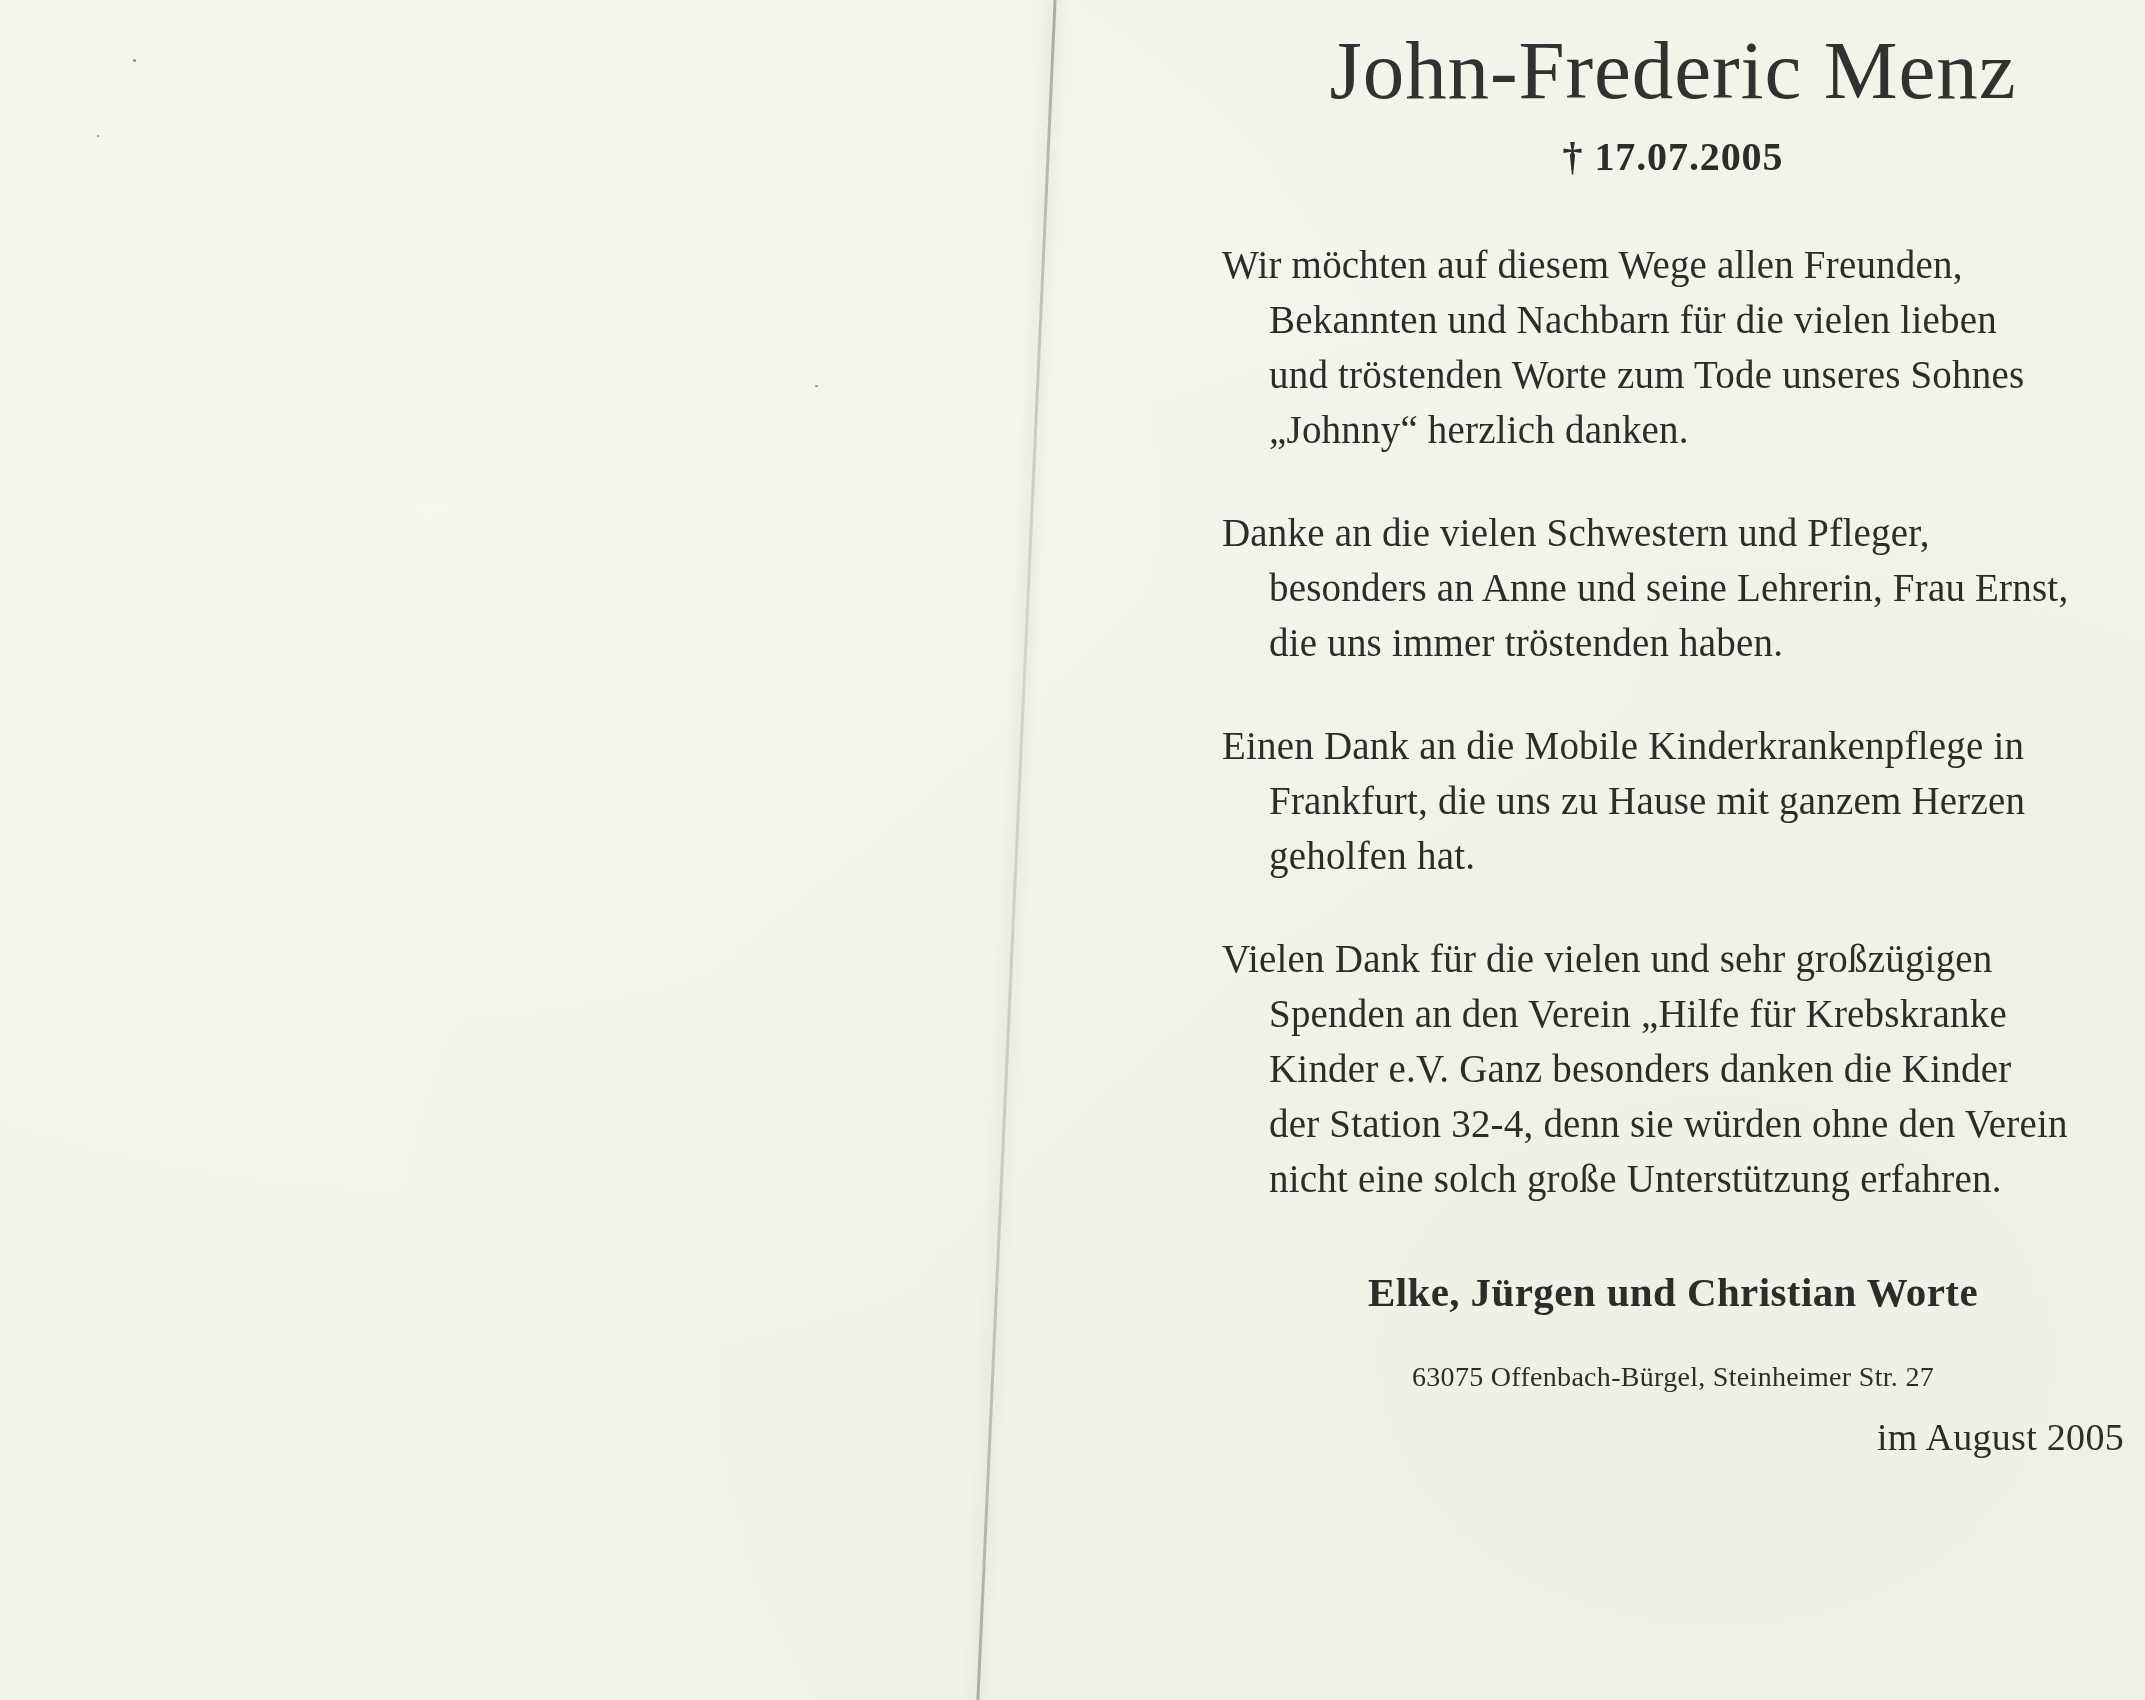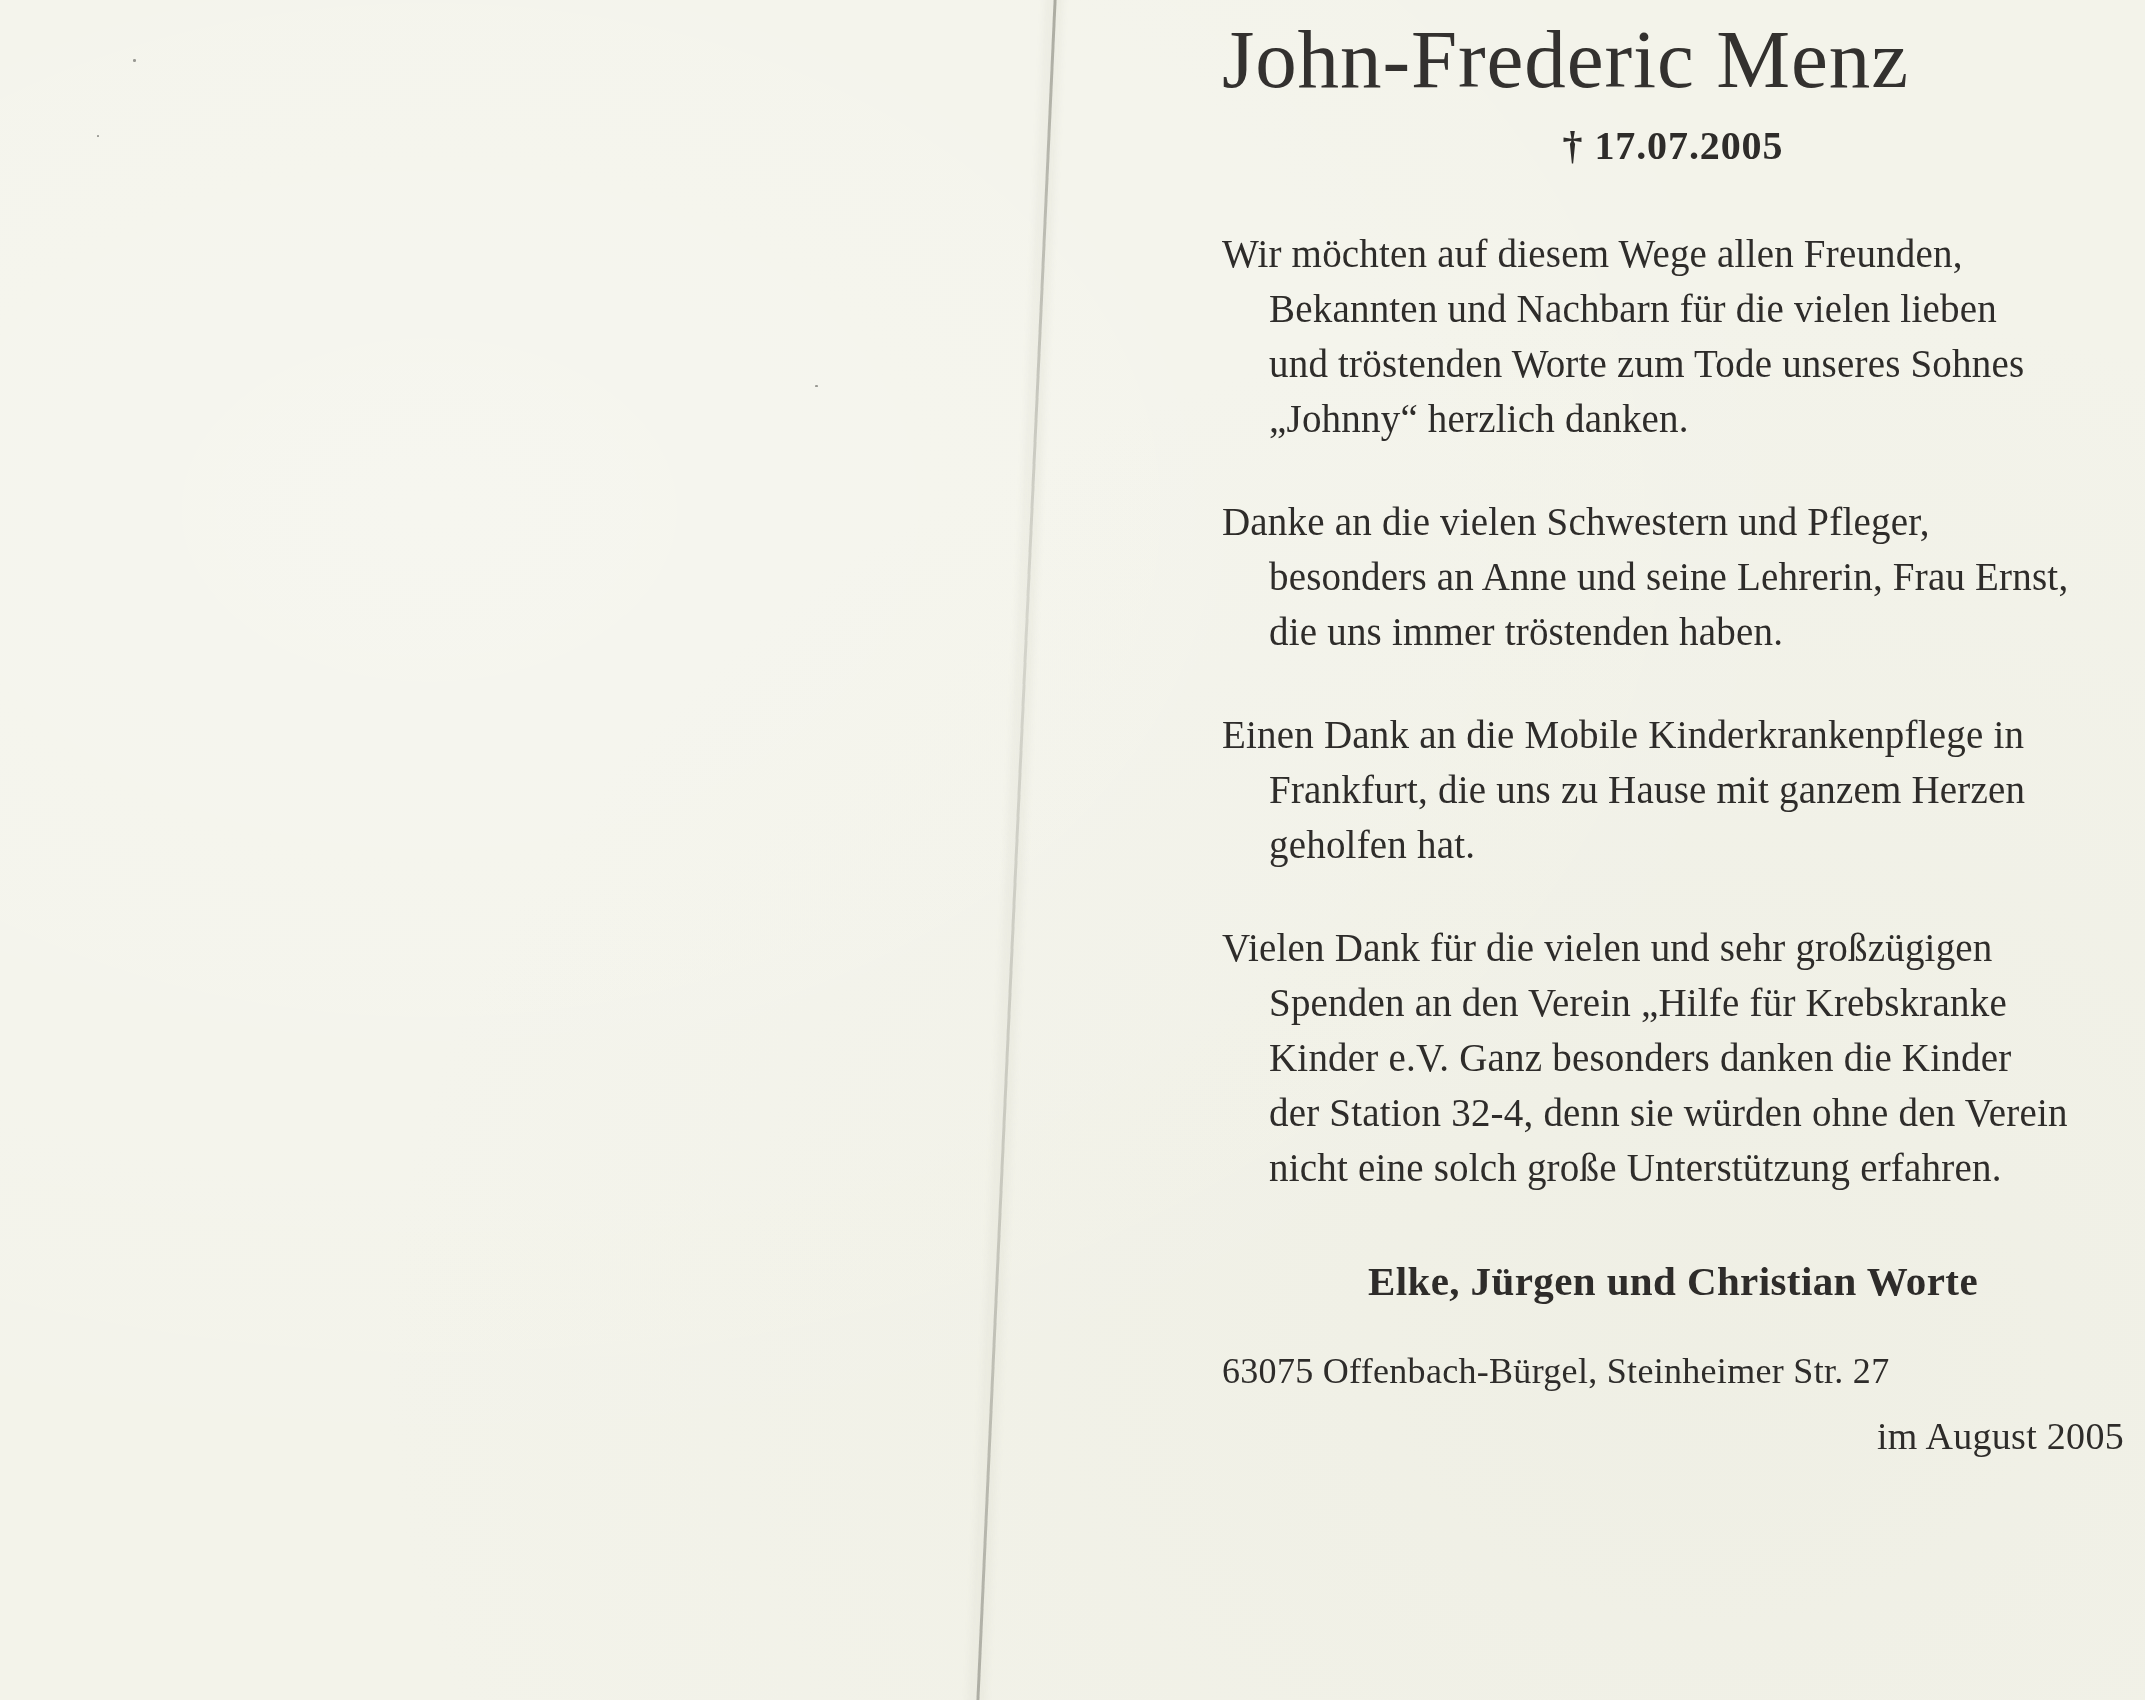--- a/index.html
+++ b/index.html
@@ -44,22 +44,22 @@
   .speck.s1 { left: 133px; top: 59px;  width: 2.6px; height: 2.6px; }
   .speck.s2 { left: 97px; top: 135px; width: 1.7px; height: 1.7px; }
   .speck.s4 { left: 815px; top: 385px; width: 2.6px; height: 1.7px; }
 
   .content {
     position: absolute;
     left: 1222px; top: 0;
     width: 902px;
   }
   .card-title {
-    margin-top: 13px;
-    text-align: left;
+    margin-top: 24px;
+    text-align: center;
     font-size: 83px;
     line-height: 1.12;
     font-weight: 400;
     letter-spacing: 0.9px;
     color: #33312f;
   }
   .death-date {
     margin-top: 16px;
     text-align: center;
     font-size: 40px;
@@ -78,22 +78,22 @@
   }
   .signature {
     margin-top: 62px;
     text-align: center;
     font-size: 41px;
     font-weight: 700;
     letter-spacing: 0.4px;
   }
   .address-line {
     margin-top: 45px;
-    text-align: left;
-    font-size: 36px;
+    text-align: center;
+    font-size: 28px;
     letter-spacing: 0.3px;
   }
   .date-line {
     margin-top: 22.4px;
     text-align: right;
     font-size: 38px;
     letter-spacing: 0.3px;
   }
 </style>
 </head>

